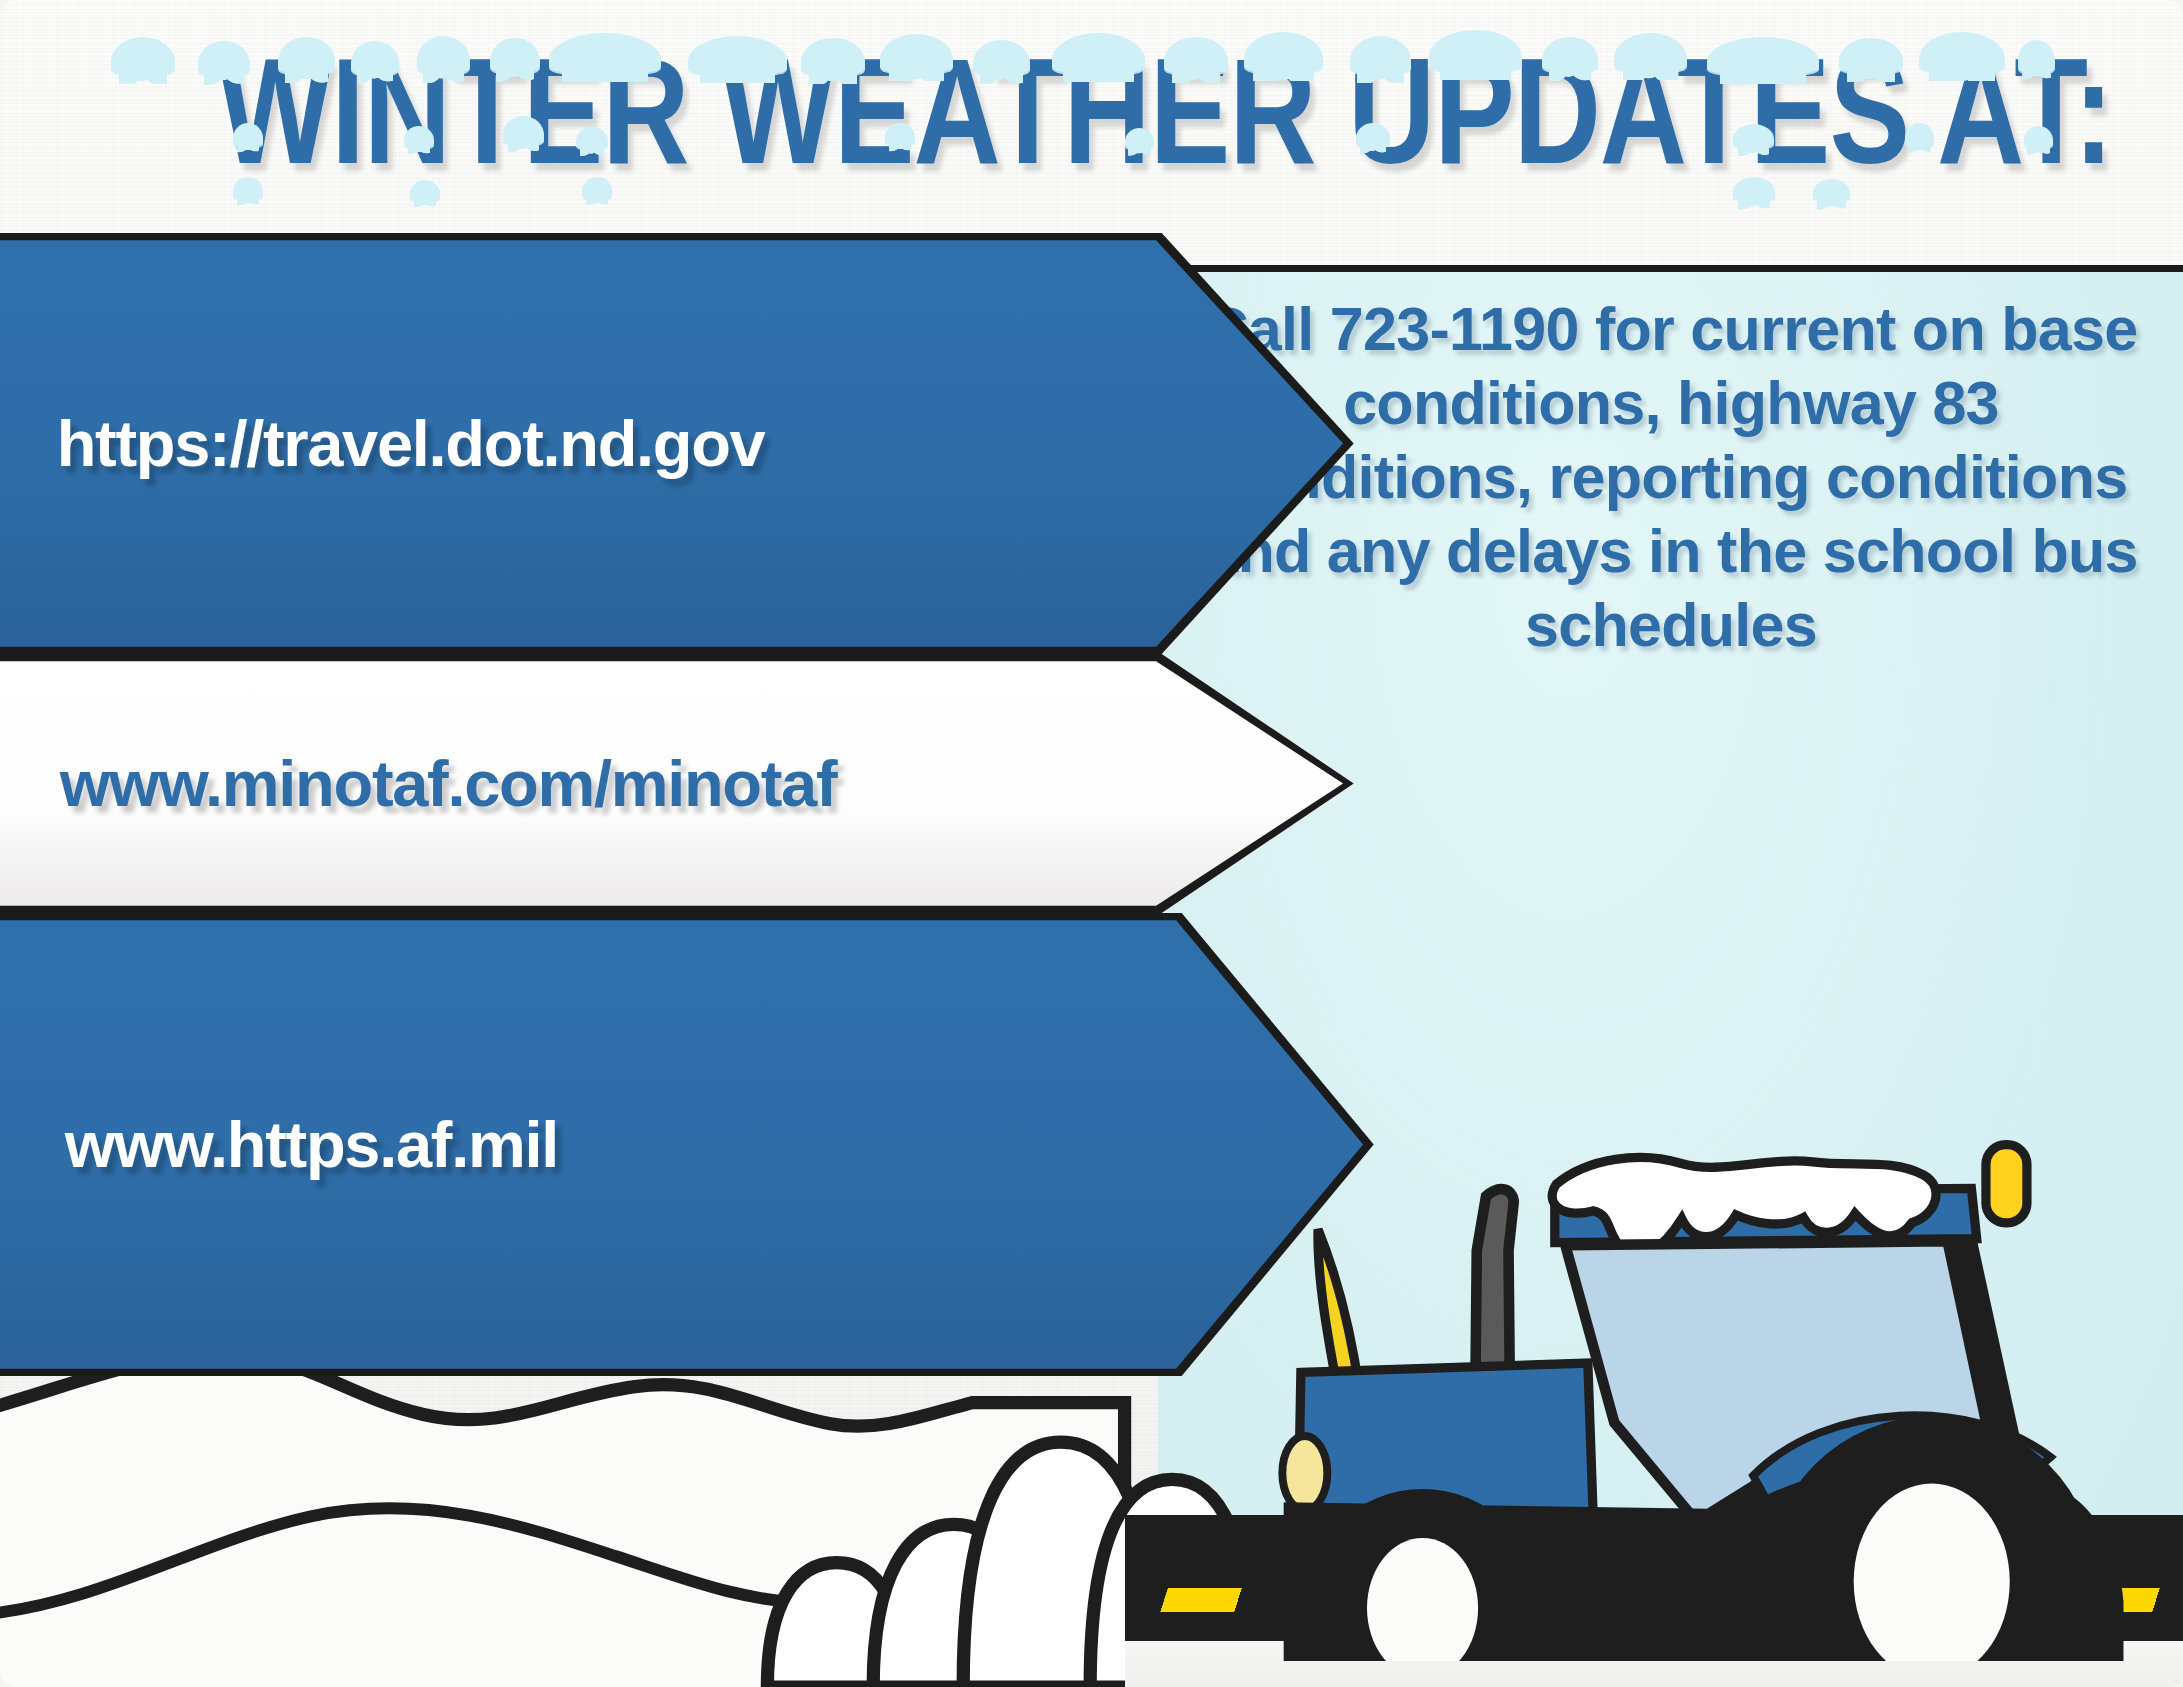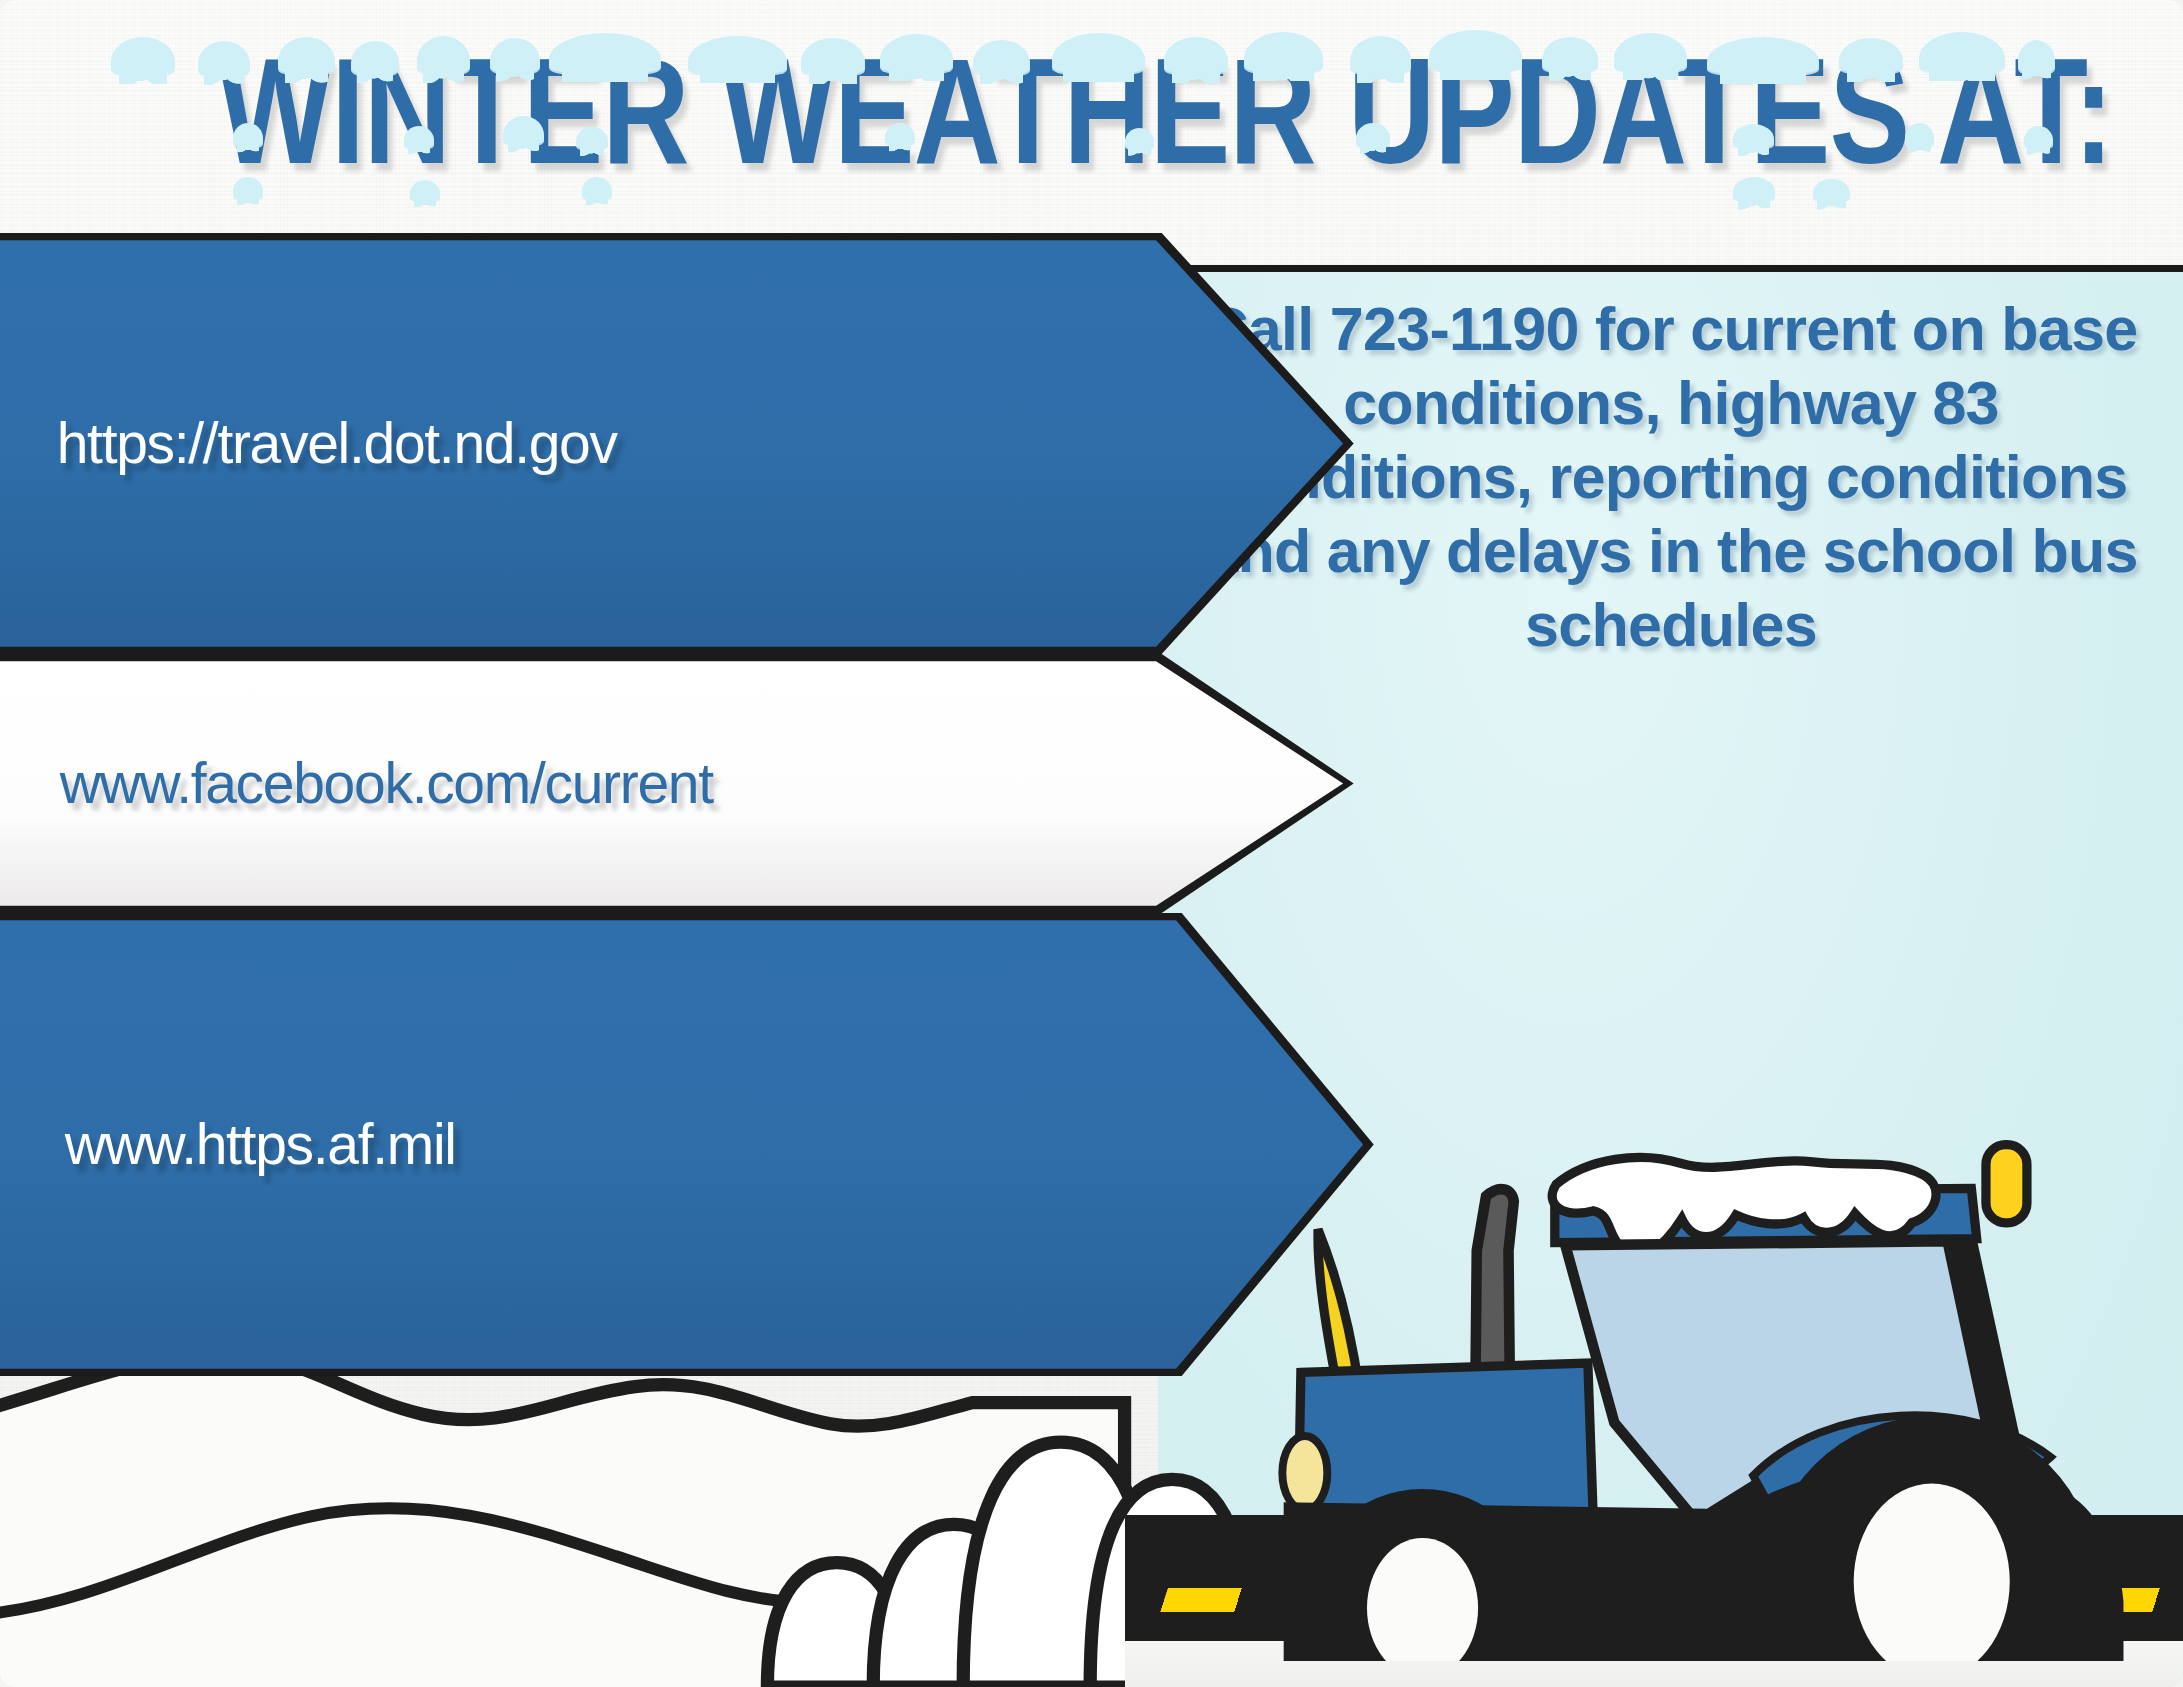--- a/index.html
+++ b/index.html
@@ -91,22 +91,22 @@
     position:absolute;left:0;top:7.3px;
     width:calc(100% - 10.6px);height:calc(100% - 14.6px);
     display:flex;align-items:center;
     -webkit-clip-path:polygon(0 0, calc(100% - 187px) 0, 100% 50%, calc(100% - 187px) 100%, 0 100%);
     clip-path:polygon(0 0, calc(100% - 187px) 0, 100% 50%, calc(100% - 187px) 100%, 0 100%);
   }
   .chev-blue{ background:linear-gradient(180deg,#2F6FAC 0%,#2E6DA8 55%,#2A6299 100%); }
   .chev-white{ background:linear-gradient(180deg,#ffffff 0%,#fdfdfd 62%,#eceaea 100%); }
 
   .chev-label{
-    font-weight:normal;
-    font-size:57px;
+    font-weight:bold;
+    font-size:65px;
     line-height:87px;
     letter-spacing:-1.3px;
     white-space:nowrap;
     font-family:"Liberation Sans Narrow","Liberation Sans",sans-serif;
   }
   .label-white{ color:#ffffff; text-shadow:6px 7.3px 5.3px rgba(0,0,0,.22); }
   .label-blue{ color:#2E6DA8; text-shadow:6px 7.3px 5.3px rgba(0,0,0,.20); }
 
   #row1{ top:233px; width:1363px; height:421px; }
   #row1 .chev-label{ margin-left:66px; }
@@ -266,21 +266,21 @@
   </svg>
 
   <div class="chev chev-outer" id="row1">
     <div class="chev-inner chev-blue">
       <span class="chev-label label-white">https://travel.dot.nd.gov</span>
     </div>
   </div>
 
   <div class="chev chev-outer" id="row2">
     <div class="chev-inner chev-white">
-      <span class="chev-label label-blue">www.facebook.com/current</span>
+      <span class="chev-label label-blue">www.minotaf.com/minotaf</span>
     </div>
   </div>
 
   <div class="chev chev-outer" id="row3">
     <div class="chev-inner chev-blue">
       <span class="chev-label label-white">www.https.af.mil</span>
     </div>
   </div>
 
 </div>

